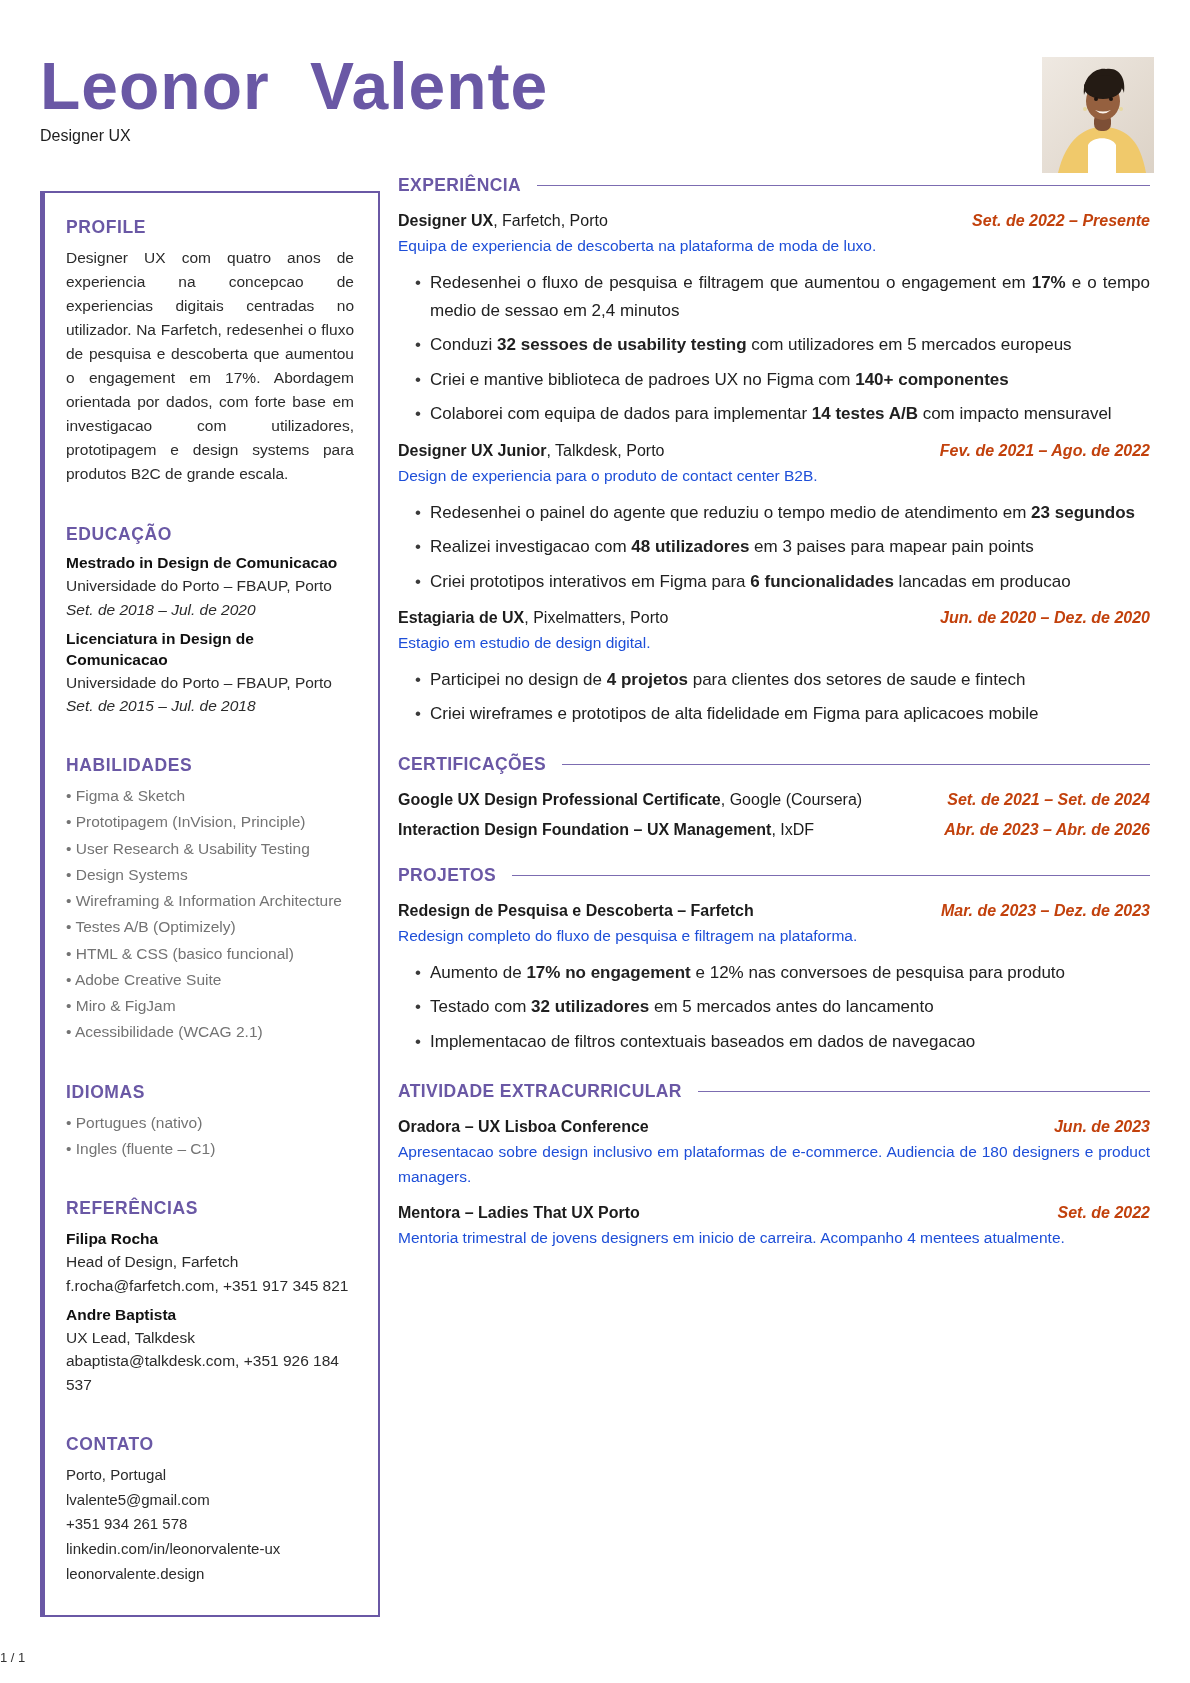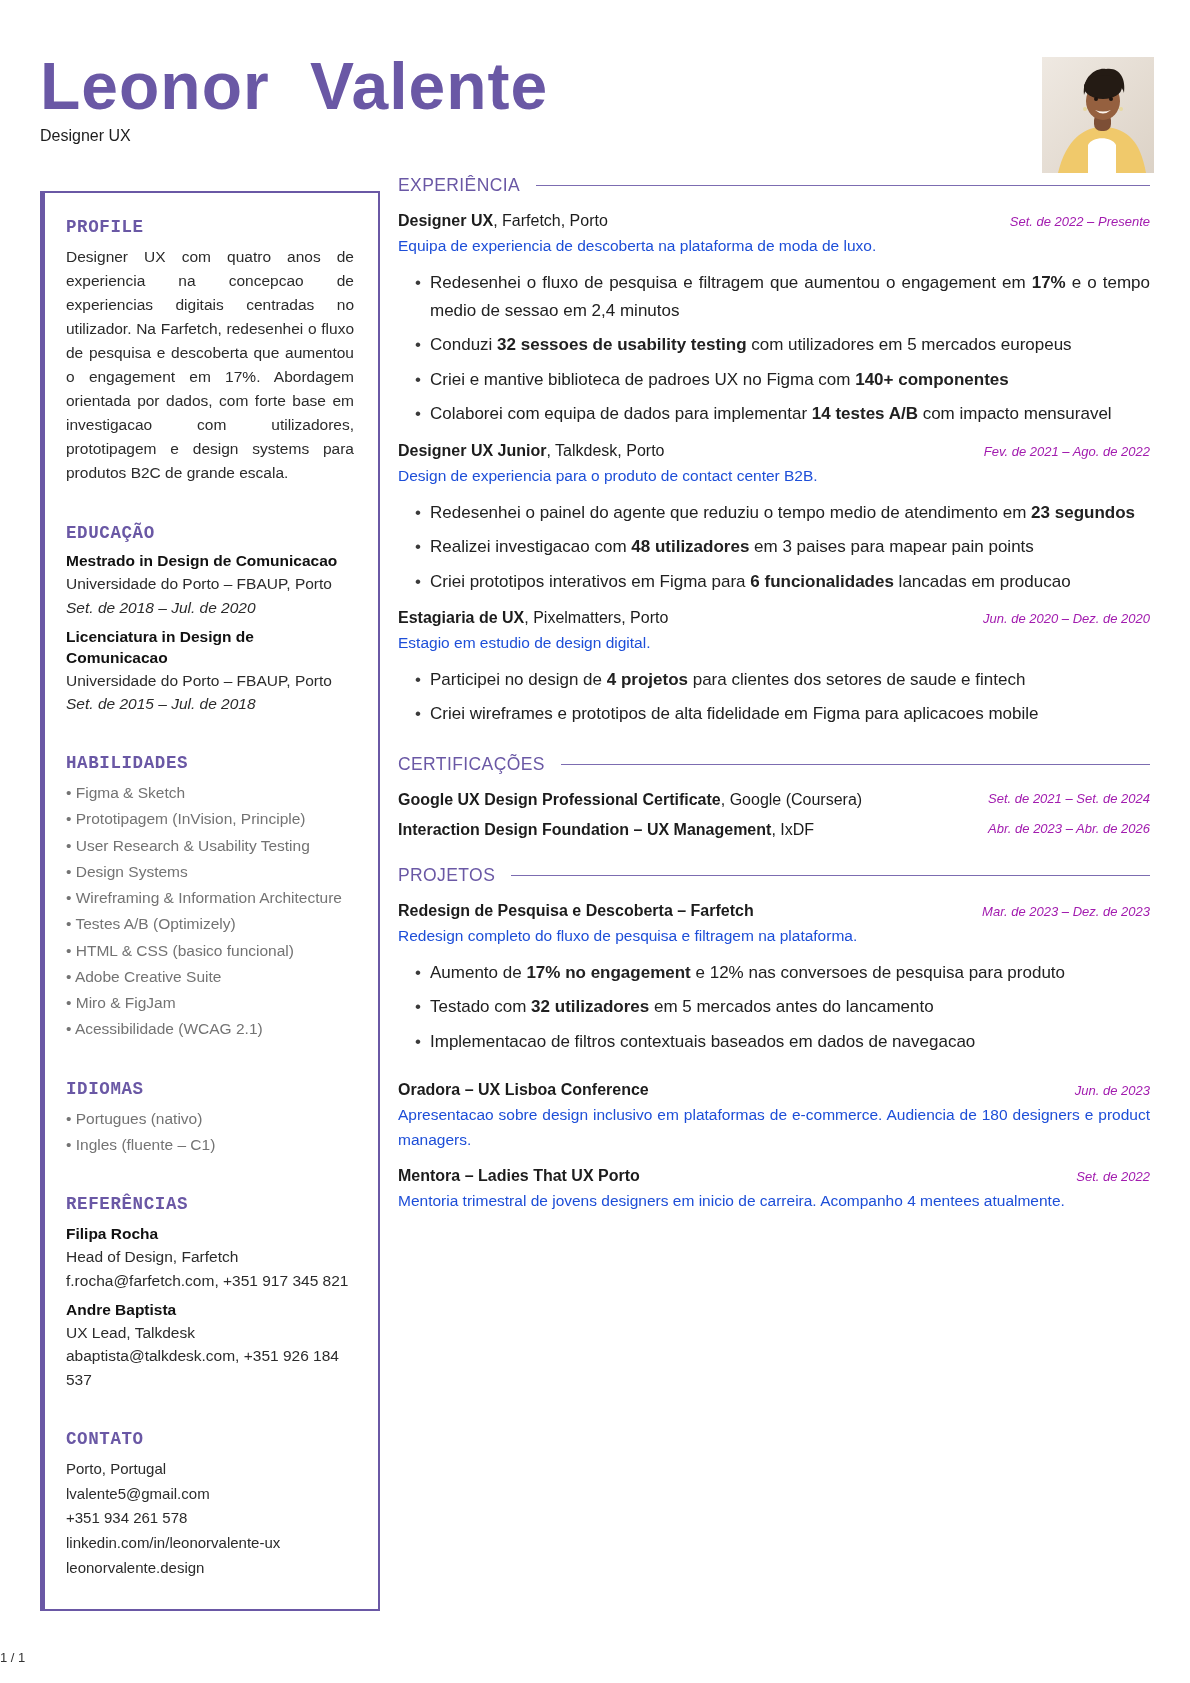--- a/index.html
+++ b/index.html
@@ -29,49 +29,49 @@
   
   .sidebar {
     width:340px; flex:0 0 340px; margin-top:16px;
     border:2px solid #6a58a5; border-left:5px solid #6a58a5;
     padding:24px 24px 28px 21px; min-height:1305px;
   }
   .side-section { margin-bottom:38px; }
   .side-section:last-child { margin-bottom:0; }
   .side-heading {
     color:#6a58a5; font-size:17.5px; font-weight:800;
-    letter-spacing:0.6px; margin-bottom:8px;font-family:Liberation Mono, monospace;
+    letter-spacing:0.6px; margin-bottom:8px;
   }
   .side-text { font-size:15.5px; line-height:1.55; text-align:justify; color:#2b2b2b; }
   .side-item { font-size:15.5px; line-height:1.5; color:#737373; margin-bottom:3px; }
   .side-item::before { content:"• "; }
   .edu-item { margin-bottom:8px; }
   .edu-degree { font-size:15.5px; font-weight:700; line-height:1.35; color:#111; }
   .edu-school { font-size:15.5px; line-height:1.5; color:#2b2b2b; }
   .edu-dates { font-size:15.5px; font-style:italic; line-height:1.5; color:#2b2b2b; }
   .ref-item { margin-bottom:6px; }
   .ref-name { font-size:15.5px; font-weight:700; color:#111; line-height:1.5; }
   .ref-role, .ref-contact { font-size:15.5px; line-height:1.5; color:#2b2b2b; }
   .contact-line { font-size:15px; line-height:1.65; color:#2b2b2b; }
 
   
   .main { flex:1 1 auto; padding-left:18px; margin-top:0; }
   .main-section { margin-bottom:26px; }
   .section-head { display:flex; align-items:center; margin-bottom:16px; }
   .section-title {
-    color:#6a58a5; font-size:17.5px; font-weight:400; letter-spacing:0.4px;
+    color:#6a58a5; font-size:17.5px; font-weight:700; letter-spacing:0.4px;
     white-space:nowrap;
   }
   .section-rule { flex:1 1 auto; height:1px; background:#7c6cb1; margin-left:16px; }
 
   .entry { margin-bottom:14px; }
   .entry-head { display:flex; justify-content:space-between; align-items:baseline; }
   .entry-title { font-size:16px; color:#1c1c1c; }
   .entry-title b { font-weight:800; }
-  .entry-dates { font-size:13px; font-style:italic; color:#a21caf; white-space:nowrap; margin-left:18px; }
+  .entry-dates { font-size:16px; font-style:italic; color:#c2410c; white-space:nowrap; margin-left:18px;font-weight:bold; }
   .entry-summary { font-size:15.5px; line-height:1.6; margin-top:4px; color:#1d4ed8; text-align:justify; }
   ul.bullets { list-style:none; margin:10px 0 4px 0; }
   ul.bullets li {
     position:relative; padding-left:32px; font-size:17px; line-height:1.62;
     margin-bottom:7px; text-align:justify; color:#212121;
   }
   ul.bullets li::before { content:"•"; position:absolute; left:17px; top:0; color:#3a3a3a; }
   ul.bullets b { font-weight:800; }
 
   .cert-row { display:flex; justify-content:space-between; align-items:flex-start; margin-bottom:12px; }
@@ -273,20 +273,24 @@
               <ul class="bullets">
                 <li><span>Aumento de </span><b>17% no engagement</b><span> e 12% nas conversoes de pesquisa para produto</span></li>
                 <li><span>Testado com </span><b>32 utilizadores</b><span> em 5 mercados antes do lancamento</span></li>
                 <li><span>Implementacao de filtros contextuais baseados em dados de navegacao</span></li>
               </ul>
             </div>
           </div>
       </div>
 
       <div class="main-section">
+        <div class="section-head">
+          <span class="section-title">ATIVIDADE EXTRACURRICULAR</span>
+          <span class="section-rule"></span>
+        </div>
         <div id="extra-container">
             <div class="entry">
               <div class="entry-head">
                 <div class="entry-title"><b>Oradora – UX Lisboa Conference</b></div>
                 <span class="entry-dates">Jun. de 2023</span>
               </div>
               <div class="entry-summary">Apresentacao sobre design inclusivo em plataformas de e-commerce. Audiencia de 180 designers e product managers.</div>
             </div>
             <div class="entry">
               <div class="entry-head">

